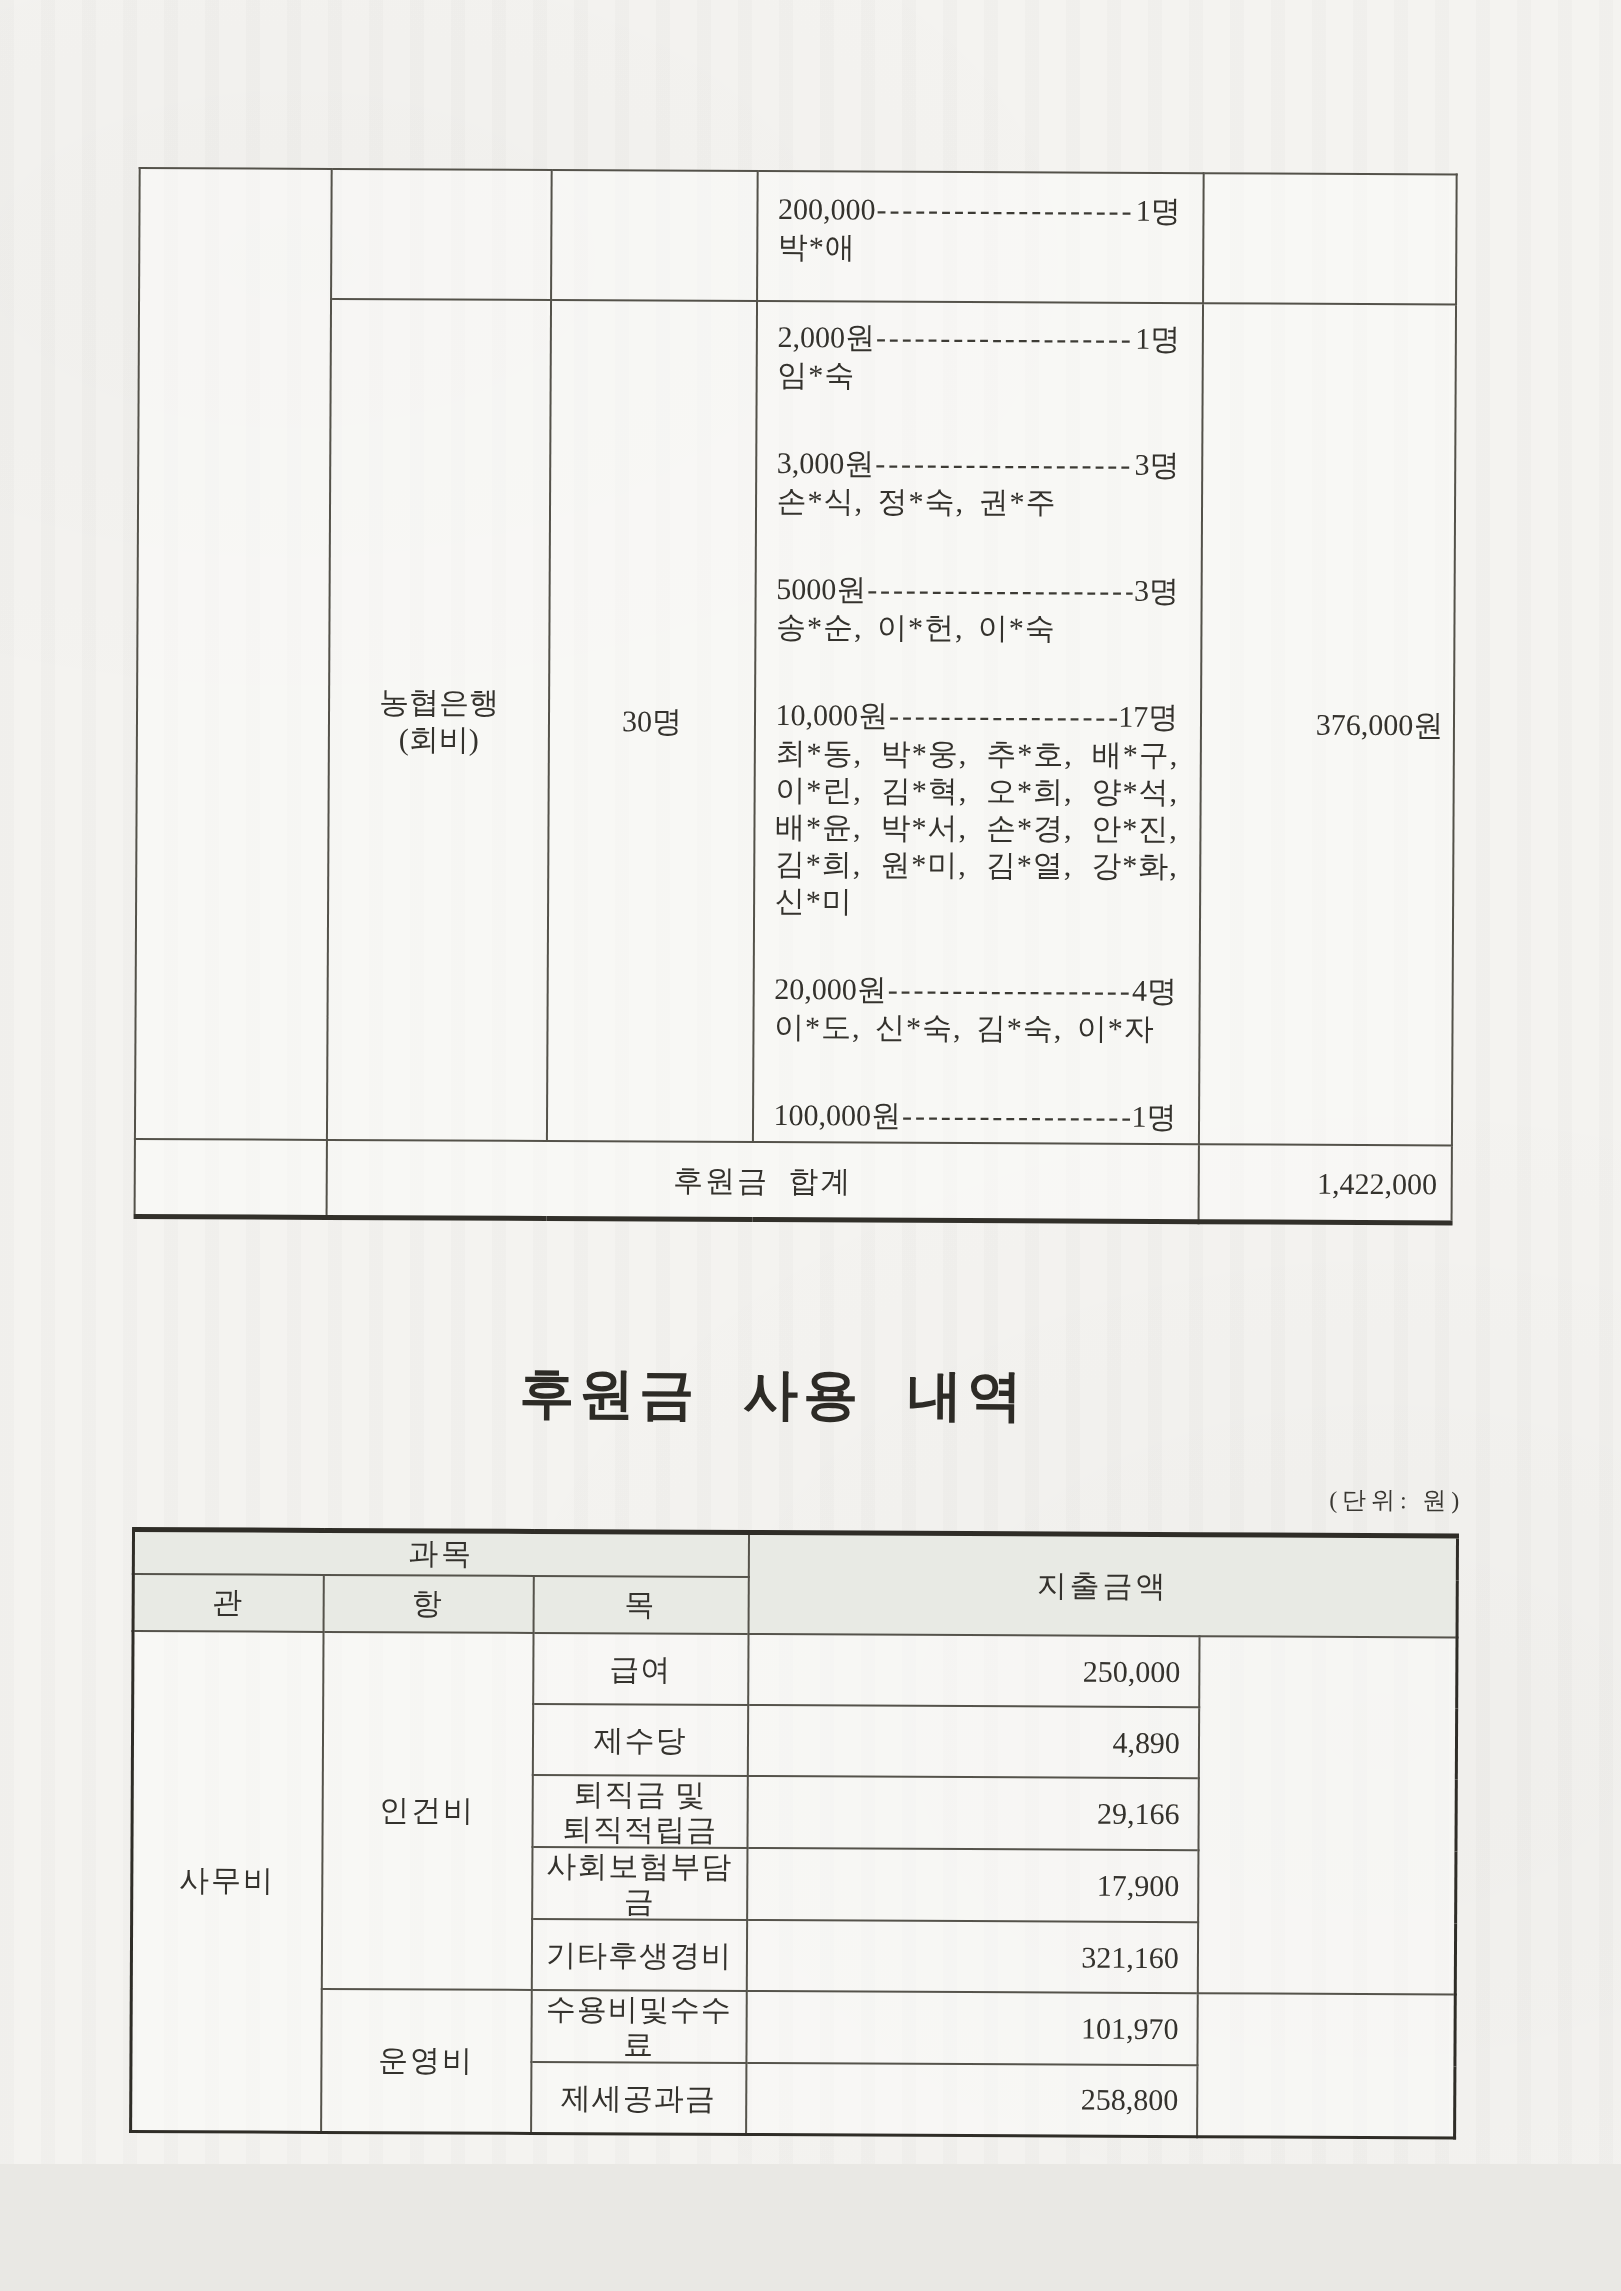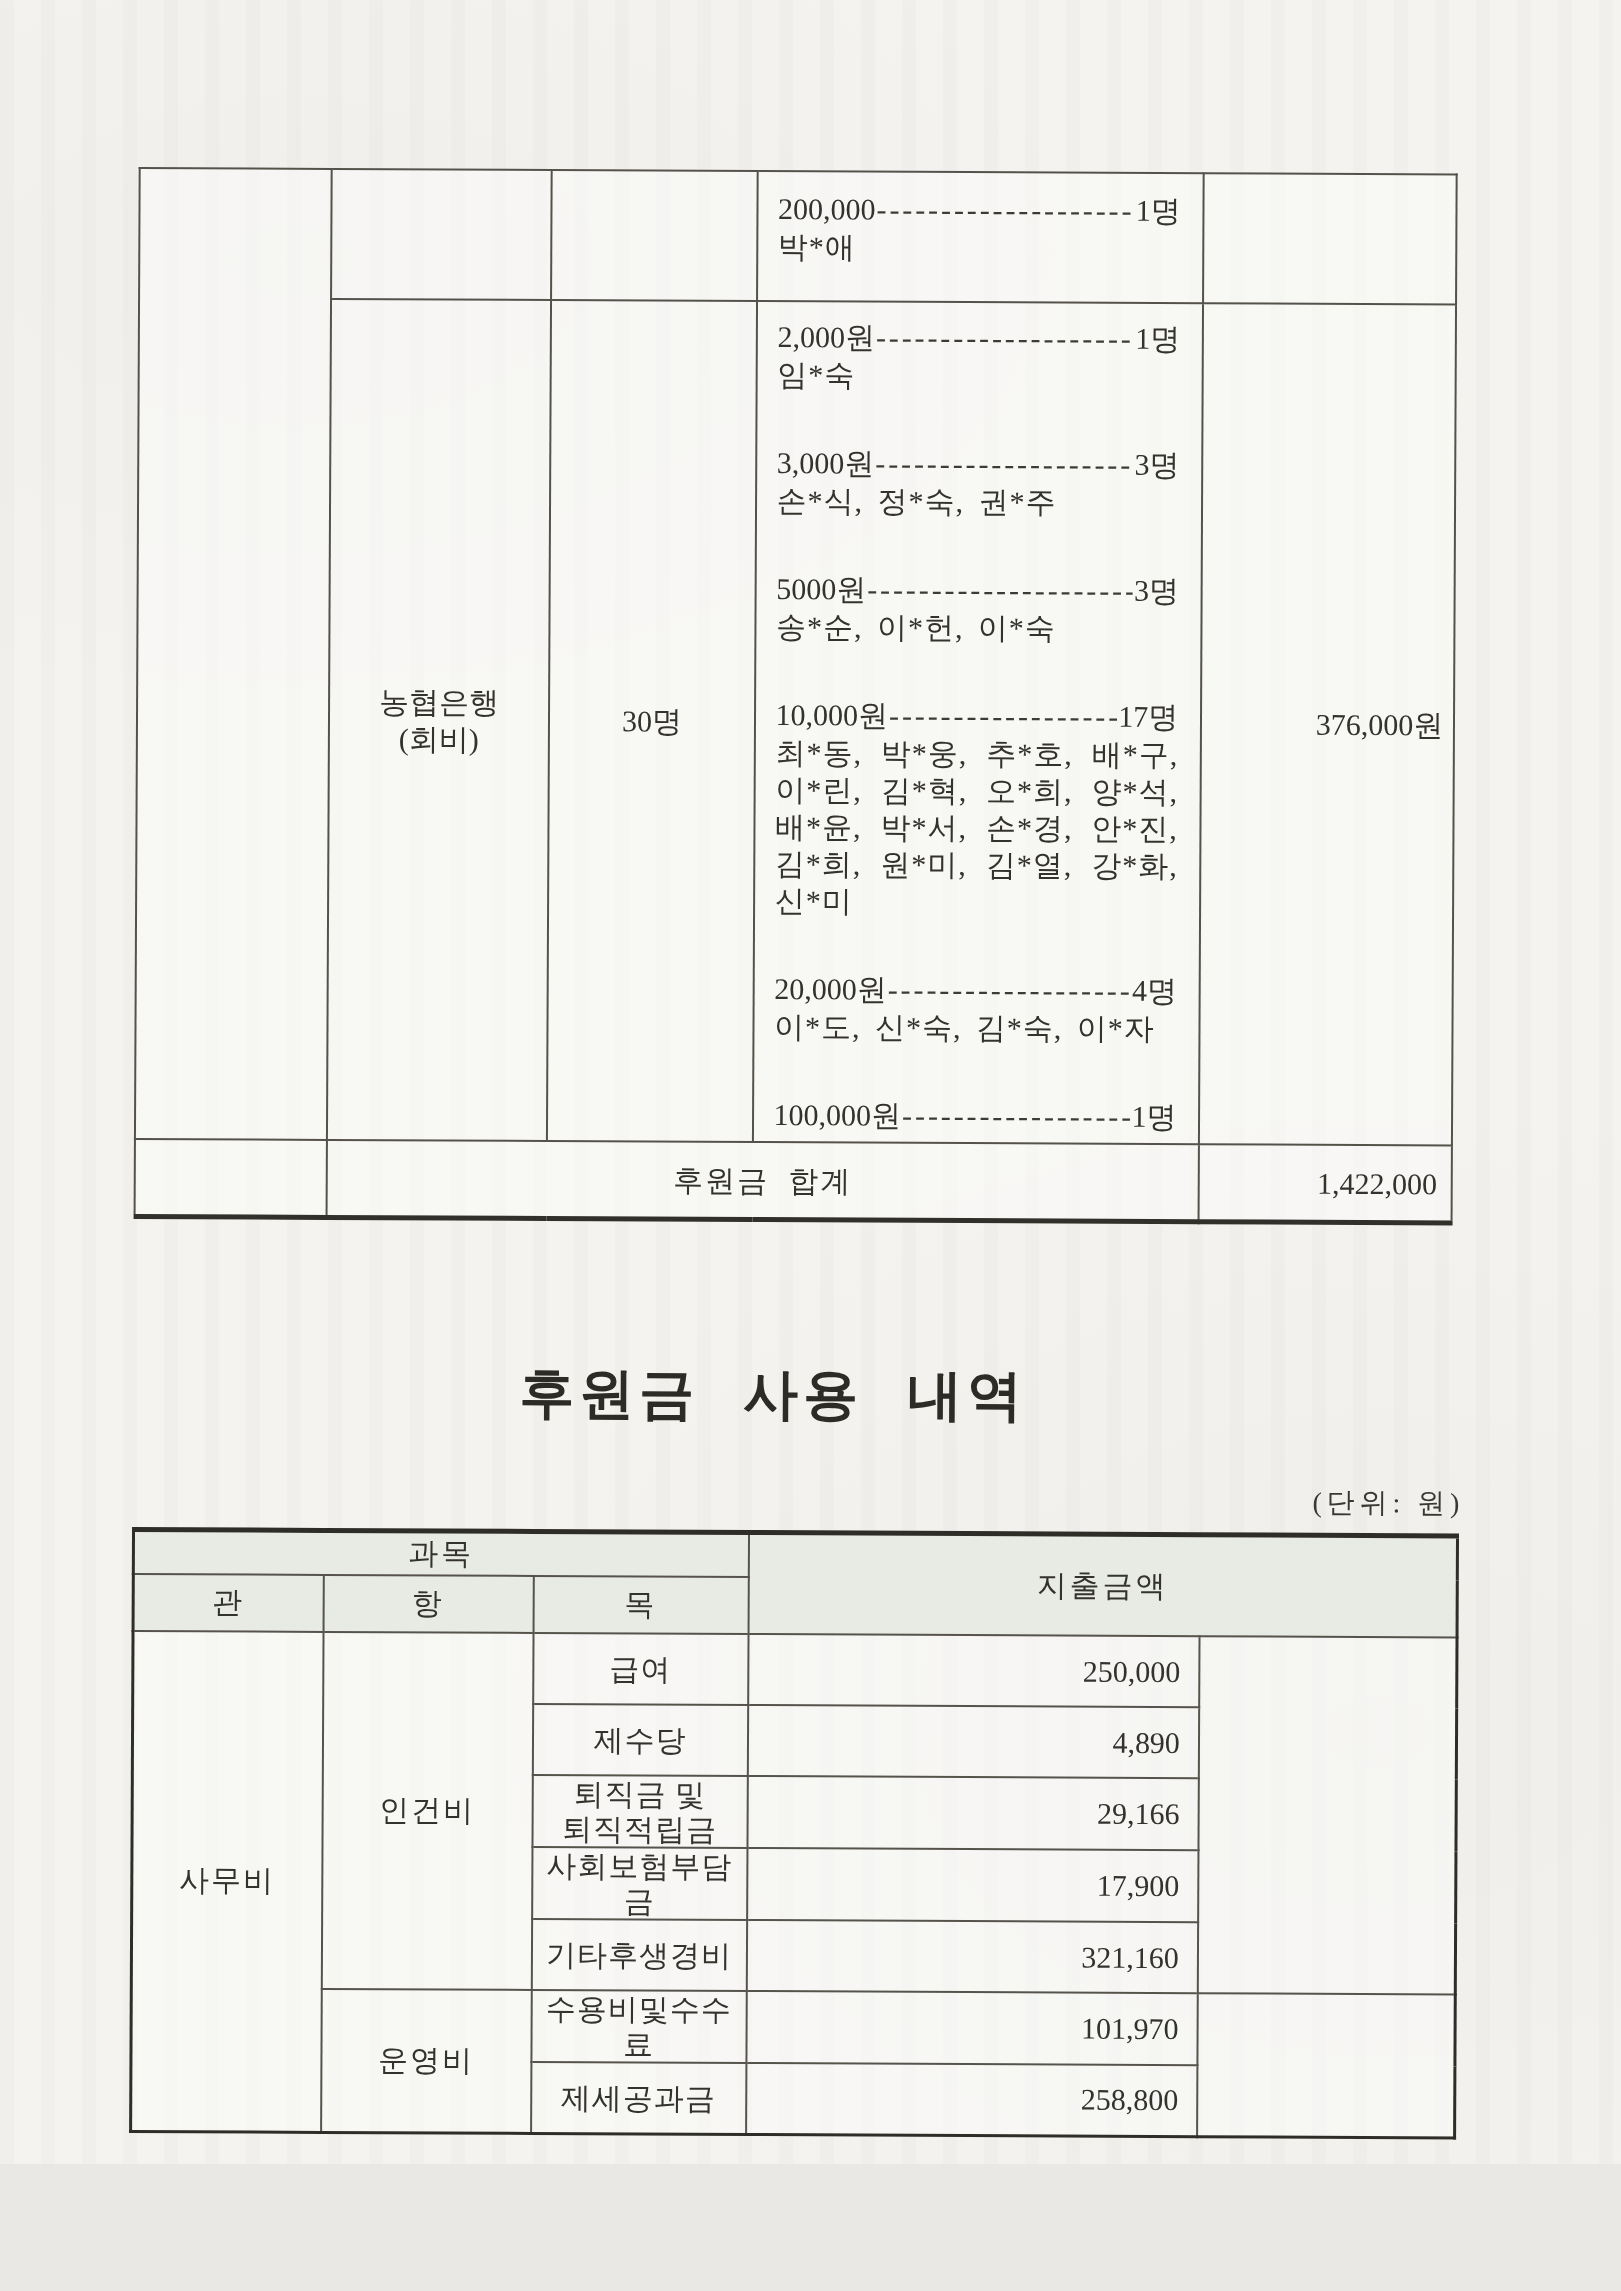--- a/index.html
+++ b/index.html
@@ -44,21 +44,21 @@
   .subtotal-cell{text-align:right;padding-right:9.8px;}
   .total-label-cell{text-align:center;letter-spacing:2px;word-spacing:9.8px;font-size:31px;}
   .total-value-cell{text-align:right;padding-right:13.7px;font-size:31px;padding-left:16px;}
 
   
   .doc-title{
     position:absolute;left:134px;top:1355px;width:1316px;margin:0;
     text-align:center;font-size:55px;font-weight:700;color:#2d2b26;
     letter-spacing:4.9px;word-spacing:25.5px;transform:translateX(-17.6px);
   }
-  .unit-note{position:absolute;top:1478px;right:155px;font-size:28px;letter-spacing:4.9px;color:#3a3833;}
+  .unit-note{position:absolute;top:1478px;right:155px;font-size:24px;letter-spacing:4.9px;color:#3a3833;}
 
   
   .t2{
     position:absolute;left:134px;top:1527px;width:1323px;
     border:3.9px solid #2f2d27;border-top-width:5.9px;
     background:rgba(251,251,249,0.55);
   }
   .t2 td{border:2px solid #55534b;font-size:30px;}
   .t2 .hdr{background:#e8eae4;text-align:center;letter-spacing:2.9px;}
   .t2 .hrow1 td{height:35px;}

